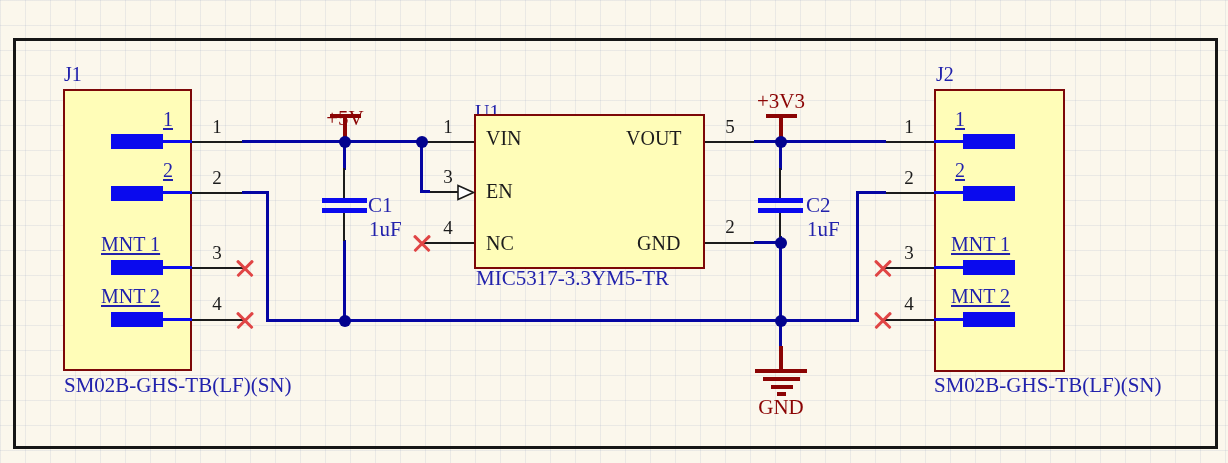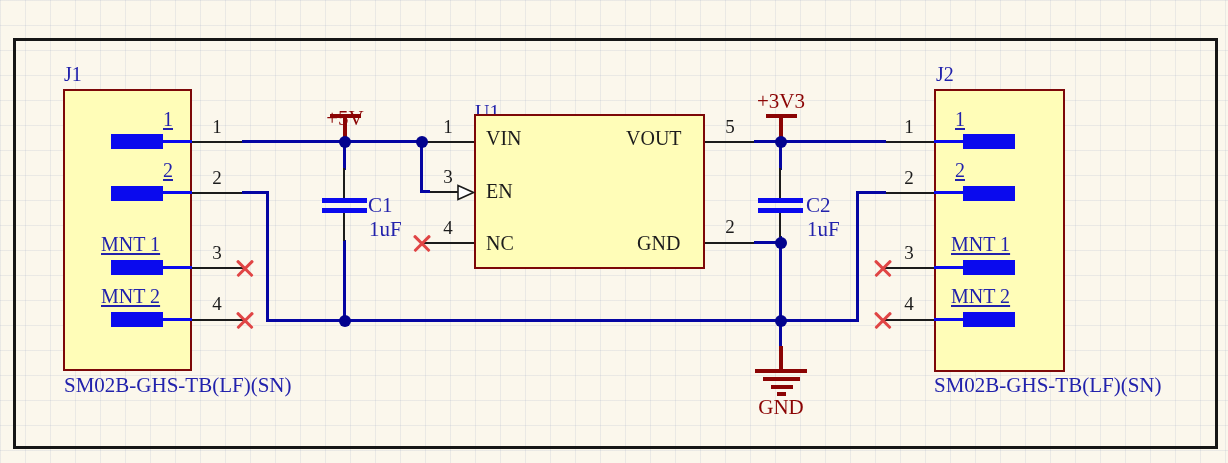--- a/index.html
+++ b/index.html
@@ -99,20 +99,21 @@
     <polygon points="1,1.5 16.5,8.5 1,15.5" fill="#ffffff" stroke="#1b1b1b" stroke-width="1.6"></polygon>
   </svg>
 
   <div class="abs txt black fs19 ctr" style="left:439px;top:117px;width:18px;">1</div>
   <div class="abs txt black fs19 ctr" style="left:439px;top:167px;width:18px;">3</div>
   <div class="abs txt black fs19 ctr" style="left:439px;top:218px;width:18px;">4</div>
   <div class="abs txt black fs19 ctr" style="left:721px;top:117px;width:18px;">5</div>
   <div class="abs txt black fs19 ctr" style="left:721px;top:217px;width:18px;">2</div>
 
   <div class="abs ncx" style="left:411px;top:232px;"></div>
+  <div class="abs txt blue fs21" style="left:476px;top:268px;">MIC5317-3.3YM5-TR</div>
 
   <div class="abs txt blue fs20" style="left:936px;top:64px;">J2</div>
   <div class="abs body" style="left:934px;top:89px;width:131px;height:283px;"></div>
 
   <div class="abs pad" style="left:963px;top:134px;"></div>
   <div class="abs pad" style="left:963px;top:186px;"></div>
   <div class="abs pad" style="left:963px;top:260px;"></div>
   <div class="abs pad" style="left:963px;top:312px;"></div>
   <div class="abs lead" style="left:934px;top:140px;width:29px;height:3px;"></div>
   <div class="abs lead" style="left:934px;top:191px;width:29px;height:3px;"></div>

